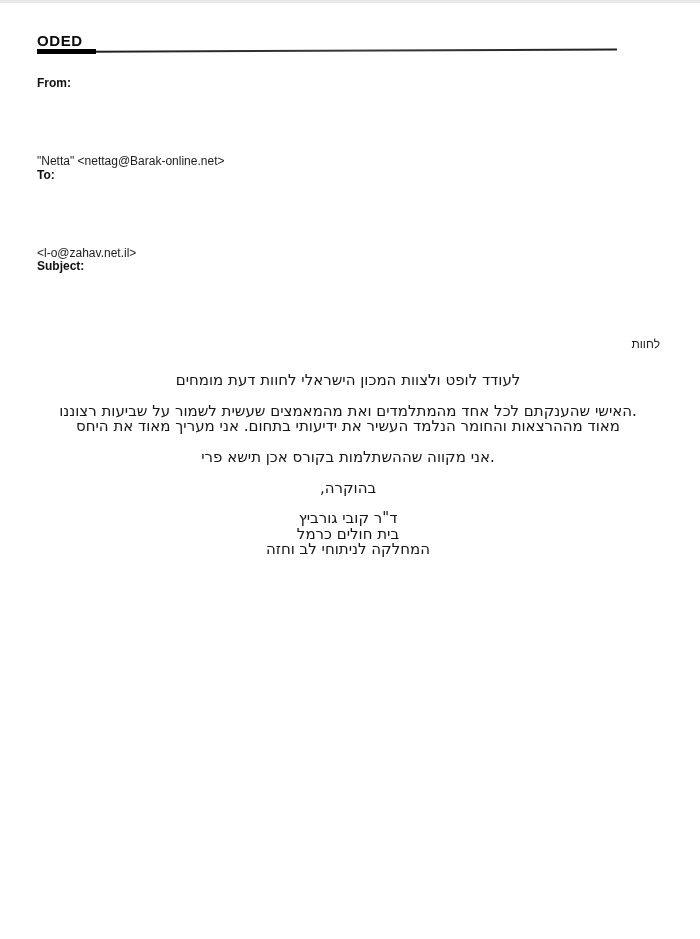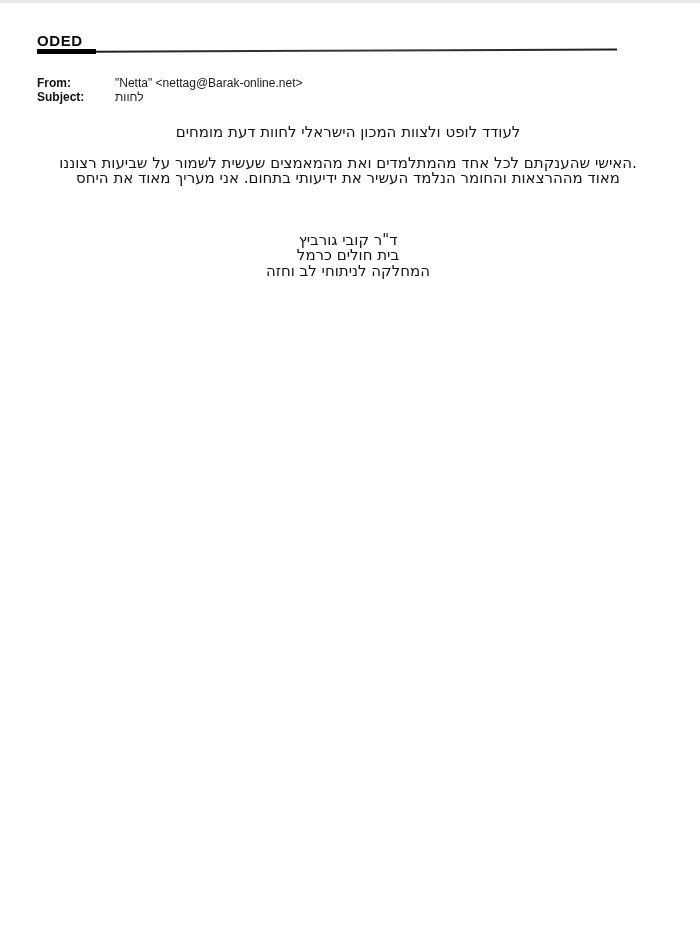--- a/index.html
+++ b/index.html
@@ -30,21 +30,21 @@
     background: linear-gradient(90deg, #1a1a1a, #3a3a3a 55%, #222);
     transform: rotate(-0.25deg);
     transform-origin: left center;
   }
   .rule-thick {
     position: absolute; left: 0; top: 0; width: 59px; height: 5px;
     background: #000;
   }
   
   .hdr { margin-top: 20px; }
-  .hdr-row { display: flex; line-height: 13.6px; }
+  .hdr-row { display: flex; line-height: 13.6px; flex-direction: column; }
   .hdr-label {
     width: 78px;
     flex: 0 0 78px;
     font-family: "Liberation Sans", "DejaVu Sans", sans-serif;
     font-weight: bold;
     font-size: 12px;
     color: #101010;
   }
   .hdr-value {
     font-family: "Liberation Sans", "DejaVu Sans", sans-serif;
@@ -75,31 +75,37 @@
     <div class="rule-thin"></div>
     <div class="rule-thick"></div>
   </div>
 
   <div class="hdr">
     <div class="hdr-row">
       <span class="hdr-label">From:</span>
       <span class="hdr-value" dir="ltr">"Netta" &lt;nettag@Barak-online.net&gt;</span>
     </div>
     <div class="hdr-row">
+      <span class="hdr-label">To:</span>
+      <span class="hdr-value" dir="ltr">&lt;l-o@zahav.net.il&gt;</span>
+    </div>
+    <div class="hdr-row">
       <span class="hdr-label">Subject:</span>
       <span class="hdr-value" dir="rtl">לחוות</span>
     </div>
   </div>
 
   <div class="body-block">
     <div class="line">לעודד לופט ולצוות המכון הישראלי לחוות דעת מומחים</div>
     <div class="line"></div>
     <div class="line">.האישי שהענקתם לכל אחד מהמתלמדים ואת מהמאמצים שעשית לשמור על שביעות רצוננו</div>
     <div class="line">מאוד מההרצאות והחומר הנלמד העשיר את ידיעותי בתחום. אני מעריך מאוד את היחס</div>
     <div class="line"></div>
+    <div class="line">.אני מקווה שההשתלמות בקורס אכן תישא פרי</div>
     <div class="line"></div>
+    <div class="line">בהוקרה,</div>
     <div class="line"></div>
     <div class="line">ד"ר קובי גורביץ</div>
     <div class="line">בית חולים כרמל</div>
     <div class="line">המחלקה לניתוחי לב וחזה</div>
   </div>
 
 </div>
 
 </body></html>

